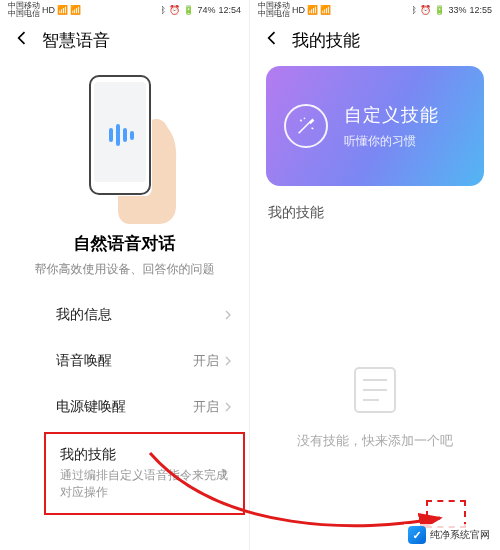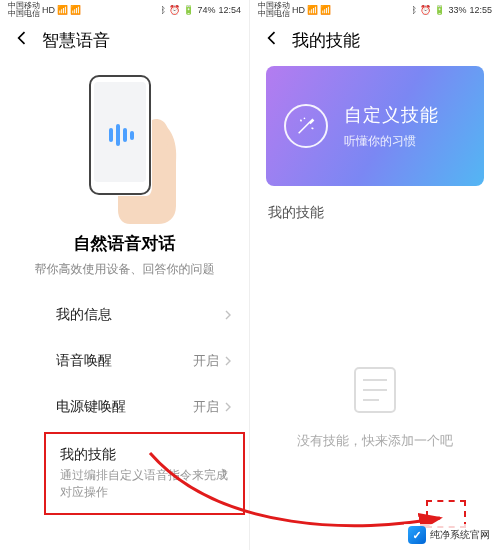--- a/index.html
+++ b/index.html
@@ -70,21 +70,21 @@
     margin: 2px 4px;
   }
   .row.twoLine { display:block; padding:12px 14px; position:relative;}
   .row.twoLine .t1 { font-size:14px; color:#222; margin-bottom:3px;}
   .row.twoLine .t2 { font-size:12px; color:#999; line-height:1.4;}
   .row.twoLine .chev { position:absolute; right:14px; top:50%; transform:translateY(-50%);}
   
   .card {
     margin: 4px 16px 10px;
     height: 120px;
-    border-radius: 8px;
+    border-radius: 14px;
     background: linear-gradient(120deg,#b47cf0 0%,#7b87f3 55%,#53b6f3 100%);
     color:#fff;
     display:flex;
     align-items:center;
     padding: 0 18px;
     gap:16px;
     position:relative;
   }
   .card-icon {
     width:44px;height:44px;border:2px solid rgba(255,255,255,.9);border-radius:50%;

